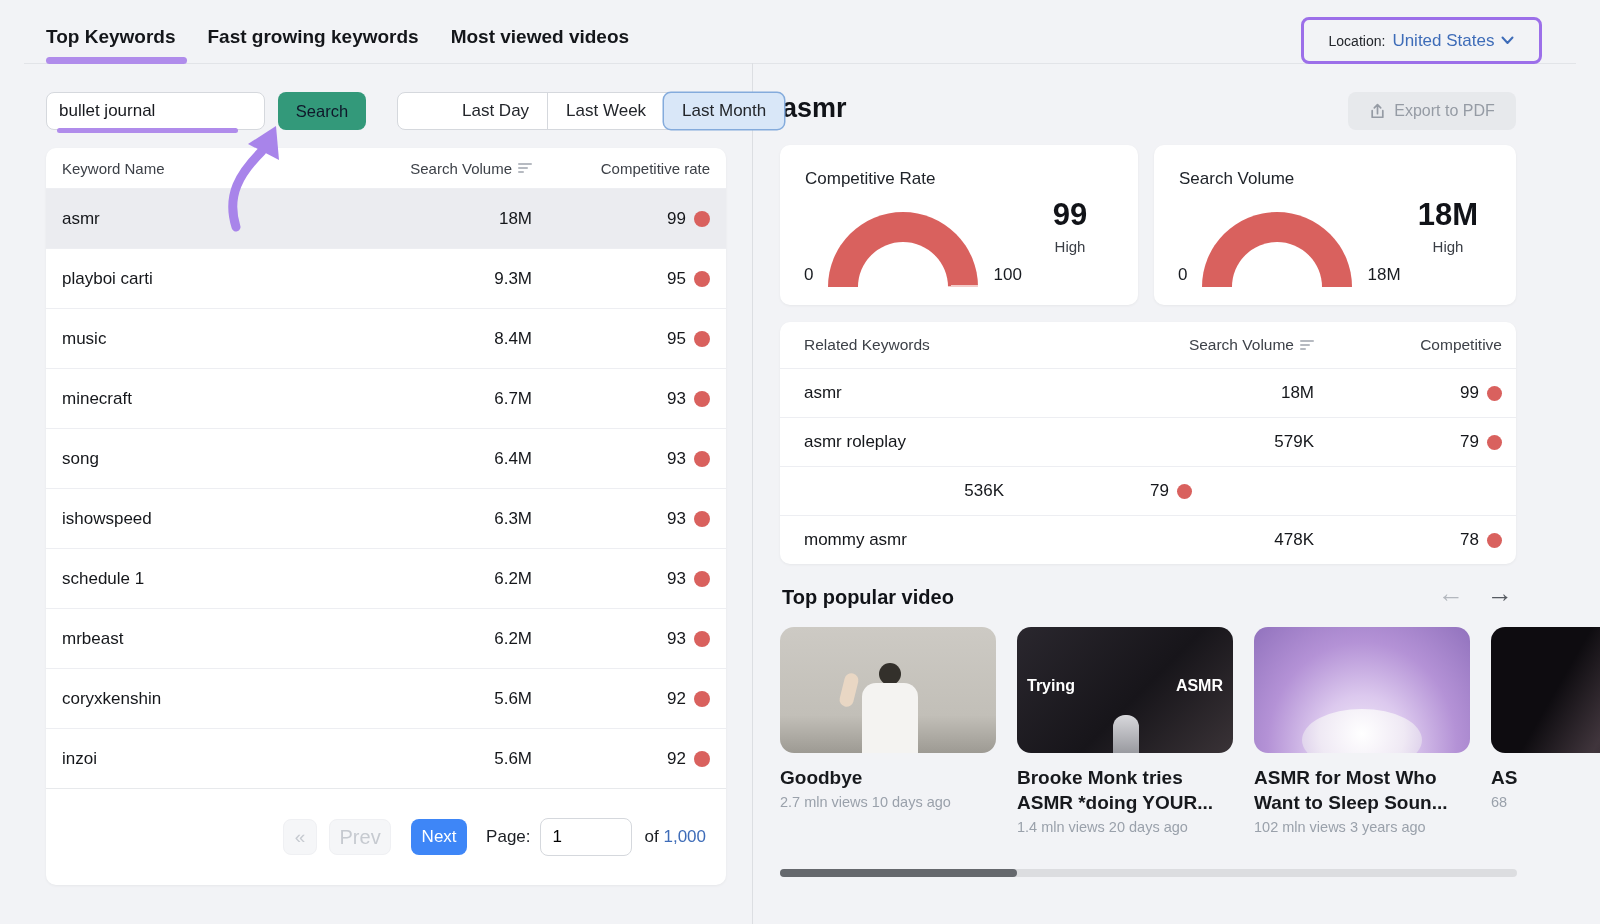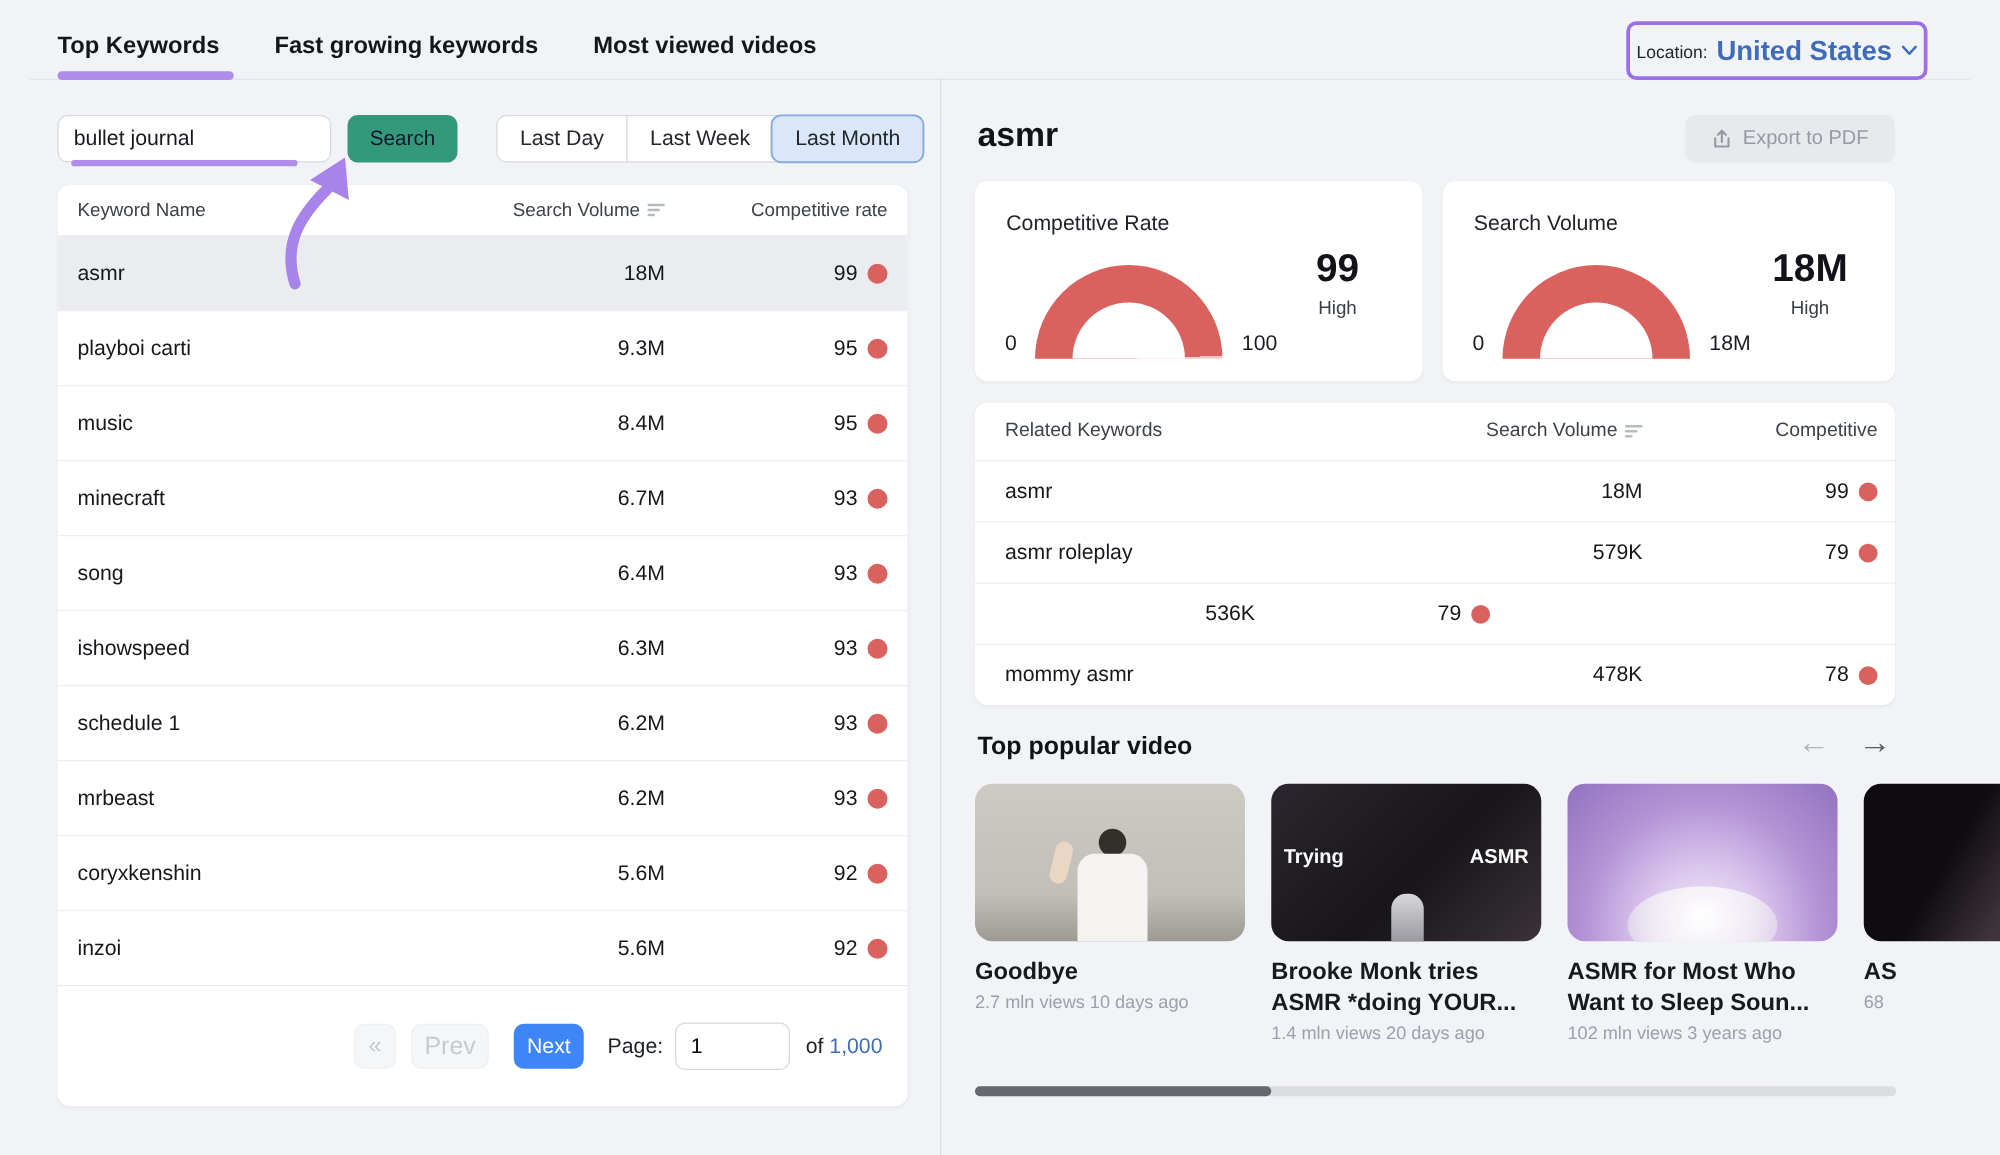--- a/index.html
+++ b/index.html
@@ -4,51 +4,51 @@
 <style>
   * { margin:0; padding:0; box-sizing:border-box; }
   html,body { background:#e8eaee; }
   body { font-family:"Liberation Sans", sans-serif; }
   #app {
     position:relative; width:1600px; height:924px; margin:0 auto;
     background:#f2f3f6; overflow:hidden; color:#17191e;
   }
 
   
-  .tabs { position:absolute; top:26px; left:46px; display:flex; gap:44px; }
+  .tabs { position:absolute; top:26px; left:46px; display:flex; gap:32px; }
   .tab { font-size:19px; font-weight:700; color:#14161a; cursor:pointer; background:none; border:none; font-family:inherit; }
   .tab-underline { position:absolute; top:57px; left:46px; width:141px; height:7px; border-radius:4px; background:#b08ceb; z-index:2; }
   .header-divider { position:absolute; top:63px; left:24px; width:1552px; height:1px; background:#e2e4e8; }
 
   .location-box {
     position:absolute; top:17px; left:1301px; width:241px; height:47px;
     border:3px solid #9c6fe9; border-radius:8px;
     display:flex; align-items:center; justify-content:center; gap:7px;
     background:transparent; cursor:pointer;
   }
   .location-label { font-size:14px; color:#23262b; font-weight:400; }
-  .location-value { font-size:22px; color:#3e6cb8; font-weight:700; }
+  .location-value { font-size:17px; color:#3e6cb8; font-weight:400; }
 
   
   .search-input {
     position:absolute; top:92px; left:46px; width:219px; height:38px;
     border:1px solid #d5d8dd; border-radius:8px; background:#fff;
     font-size:17px; padding:0 12px; font-family:inherit; color:#17191e;
   }
   .input-underline { position:absolute; top:128px; left:57px; width:181px; height:5px; border-radius:3px; background:#b08ceb; z-index:3; }
   .search-btn {
     position:absolute; top:92px; left:278px; width:88px; height:38px;
     background:#33997a; color:#0f172a; border:none; border-radius:8px;
     font-size:16.5px; font-family:inherit; cursor:pointer;
   }
   .annot-arrow { position:absolute; left:206px; top:114px; z-index:4; pointer-events:none; }
 
   .seg-group {
     position:absolute; top:92px; left:397px; height:38px; display:flex;
-    background:#fff; border:1px solid #d5d8dd; border-radius:8px;
+    background:#fff; border:1px solid #d5d8dd; border-radius:8px;padding-left:46px;
   }
   .seg {
     border:none; background:transparent; font-family:inherit; font-size:17px; color:#23262b;
     padding:0 18px; cursor:pointer; display:flex; align-items:center; position:relative;
   }
   .seg + .seg { border-left:1px solid #d5d8dd; }
   .seg.active {
     background:#d9e7f8; border-left:none; border-radius:7px;
     box-shadow:0 0 0 1.5px #84abdc; z-index:1;
   }

